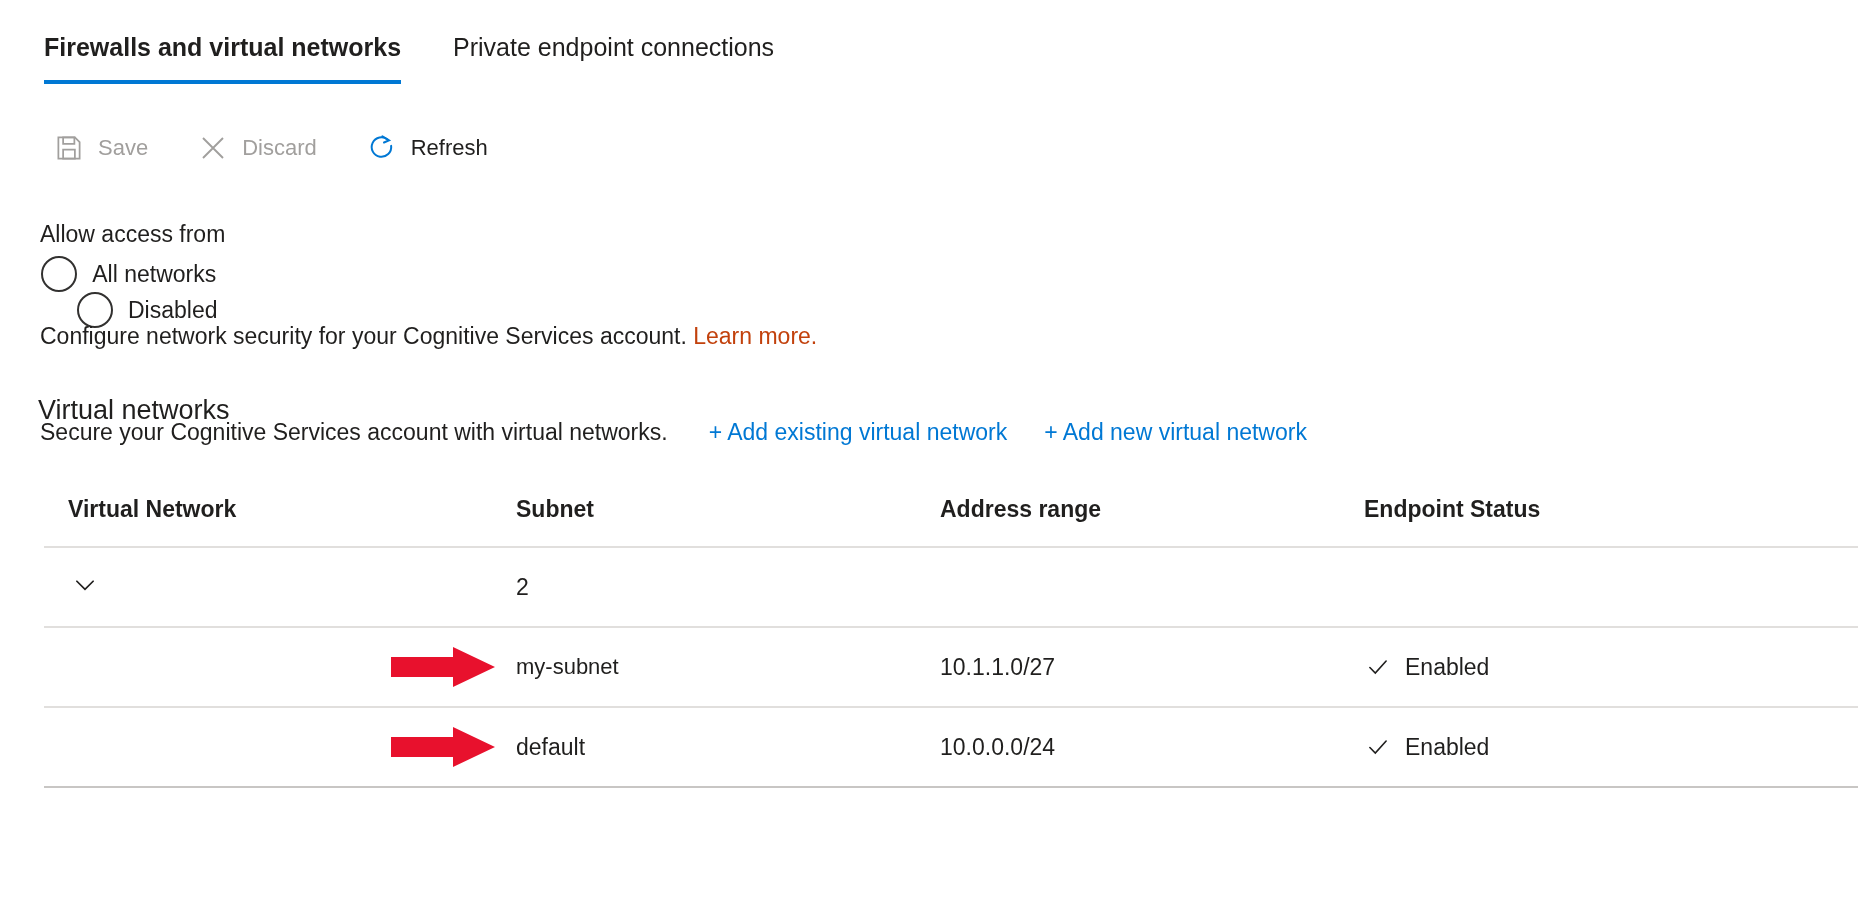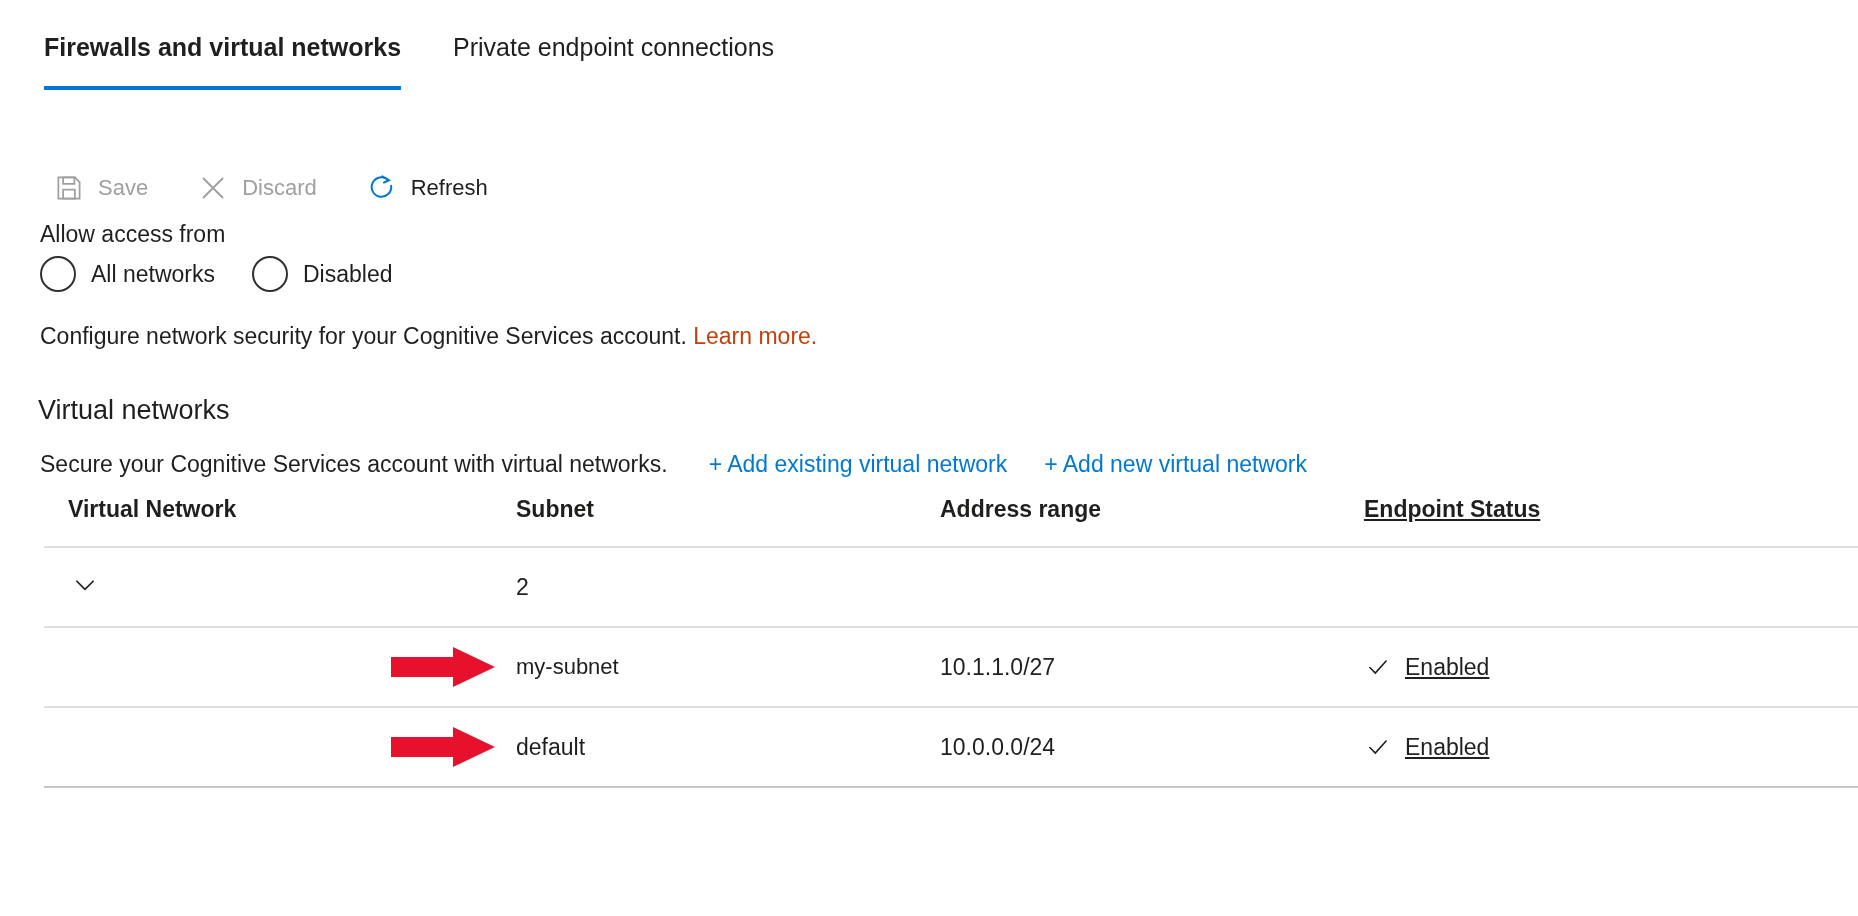--- a/index.html
+++ b/index.html
@@ -25,21 +25,21 @@
     top: 30px;
     display: flex;
     align-items: flex-end;
     gap: 52px;
   }
   .tab {
     position: relative;
     font-size: 25px;
     line-height: 34px;
     color: #201f1e;
-    padding-bottom: 26px;
+    padding-bottom: 20px;
     cursor: pointer;
     white-space: nowrap;
   }
   .tab.active {
     font-weight: bold;
   }
   .tab.active::after {
     content: "";
     position: absolute;
     left: 0;
@@ -60,21 +60,20 @@
   }
   .cmd {
     display: flex;
     align-items: center;
     gap: 12px;
     padding: 4px 18px 4px 4px;
     font-size: 22px;
     line-height: 30px;
     cursor: pointer;
     white-space: nowrap;
-    margin-top: 40px;
   }
   .cmd + .cmd { margin-left: 26px; }
   .cmd.disabled { color: #a19f9d; cursor: default; }
   .cmd.enabled  { color: #201f1e; text-align: right; }
   .cmd .glyph { display: inline-flex; align-items: center; justify-content: center; width: 34px; height: 34px; }
 
   
   .allow-label {
     position: absolute;
     left: 40px;
@@ -82,20 +81,21 @@
     font-size: 23px;
     line-height: 32px;
     color: #201f1e;
   }
   .radio-row {
     position: absolute;
     left: 40px;
     top: 256px;
     display: flex;
     align-items: center;
+    flex-direction: column;
   }
   .radio-opt {
     display: flex;
     align-items: center;
     gap: 15px;
     cursor: pointer;
     white-space: nowrap;
   }
   .radio-opt + .radio-opt { margin-left: 37px; }
   .radio-mark {
@@ -148,21 +148,21 @@
     top: 392px;
     font-size: 27px;
     line-height: 36px;
     font-weight: normal;
     color: #201f1e;
     margin: 0;
   }
   .vnet-subline {
     position: absolute;
     left: 40px;
-    top: 448px;
+    top: 416px;
     display: flex;
     align-items: baseline;
     white-space: nowrap;
     text-align: right;
   }
   .vnet-subline .desc {
     font-size: 23px;
     line-height: 32px;
     color: #201f1e;
   }
@@ -200,21 +200,21 @@
     border-top: 2px solid #e1dfdd;
     height: 78px;
     vertical-align: middle;
     padding: 0;
   }
   .vnet-table tr:last-child td { border-bottom: 2px solid #c8c6c4; }
 
   .col-vnet   { width: 448px; padding-left: 24px !important; }
   .col-subnet { width: 424px; }
   .col-range  { width: 424px; }
-  .col-status { width: 494px; text-decoration: underline; }
+  .col-status { width: 494px; }
 
   th.col-vnet { padding-left: 24px !important; }
 
   .chevron {
     display: inline-flex;
     align-items: center;
     justify-content: center;
     width: 34px;
     height: 34px;
     cursor: pointer;

